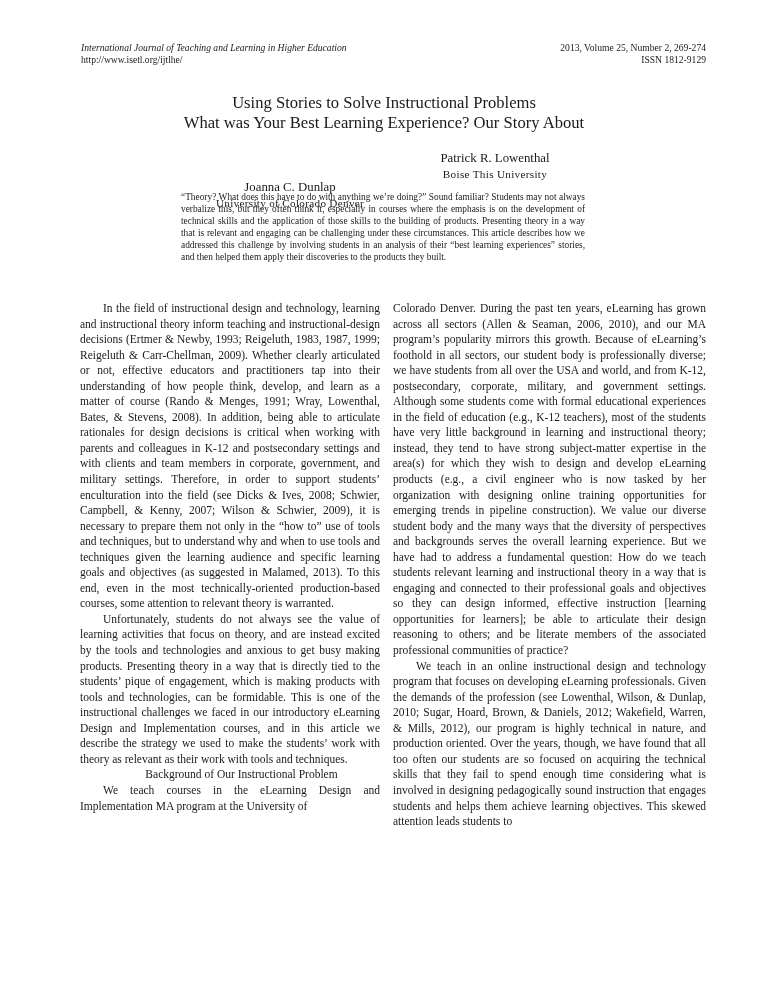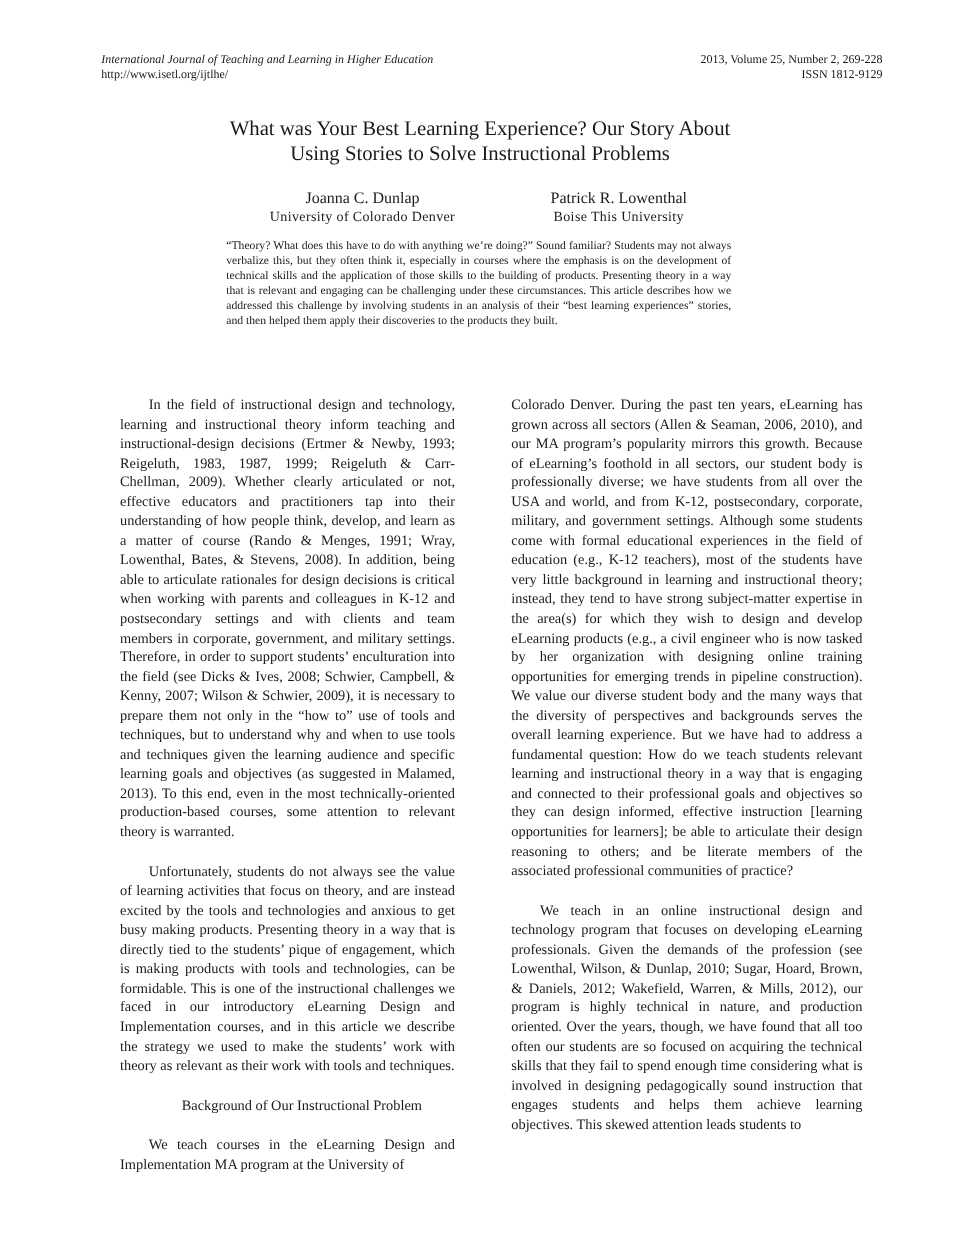--- a/index.html
+++ b/index.html
@@ -15,55 +15,55 @@
     .rh-right { position: absolute; right: 0; top: 0; text-align: right; }
     .journal-name { font-style: italic; }
     .title {
       position: absolute; left: 120px; top: 93px; width: 528px;
       text-align: center; font-size: 16.6px; line-height: 19.5px;
     }
     .author {
       position: absolute; top: 150px; text-align: center; font-size: 12.8px; line-height: 16px;
     }
     .author .affil { font-size: 11.2px; letter-spacing: 0.3px; }
-    .author-1 { left: 185px; width: 210px; }
+    .author-1 { left: 185px; width: 210px; margin-top: 29px; }
     .author-2 { left: 390px; width: 210px; }
     .abstract {
       position: absolute; left: 181px; top: 192px; width: 404px;
       font-size: 9.35px; line-height: 11.9px; text-align: justify;
     }
     .column {
       position: absolute; top: 301px; font-size: 11.5px; line-height: 15.55px;
       text-align: justify;
     }
     .col-left { left: 80px; width: 300px; }
     .col-right { left: 393px; width: 313px; }
-    .column p { margin: 16px; text-indent: 23px; }
+    .column p { margin: 0; text-indent: 23px; }
     .column p.no-indent { text-indent: 0; }
     .section-heading {
       font-weight: normal; text-align: center; margin: 15.5px 0 15.5px 0; text-indent: 0;
     }
   </style>
 </head>
 <body>
 
 <div class="running-header">
   <div class="rh-left">
     <div class="journal-name">International Journal of Teaching and Learning in Higher Education</div>
     <div>http://www.isetl.org/ijtlhe/</div>
   </div>
   <div class="rh-right">
-    <div>2013, Volume 25, Number 2, 269-228</div>
+    <div>2013, Volume 25, Number 2, 269-274</div>
     <div>ISSN 1812-9129</div>
   </div>
 </div>
 
 <div class="title">
+  <div>Using Stories to Solve Instructional Problems</div>
   <div>What was Your Best Learning Experience? Our Story About</div>
-  <div>Using Stories to Solve Instructional Problems</div>
 </div>
 
 <div class="author author-1">
   <div>Joanna C. Dunlap</div>
   <div class="affil">University of Colorado Denver</div>
 </div>
 <div class="author author-2">
   <div>Patrick R. Lowenthal</div>
   <div class="affil">Boise This University</div>
 </div>

